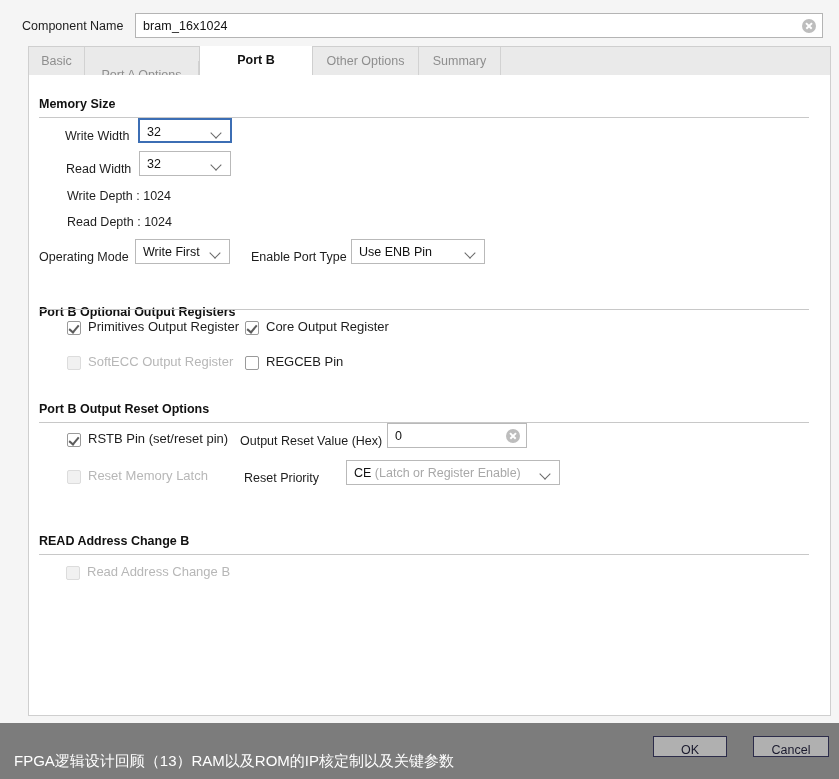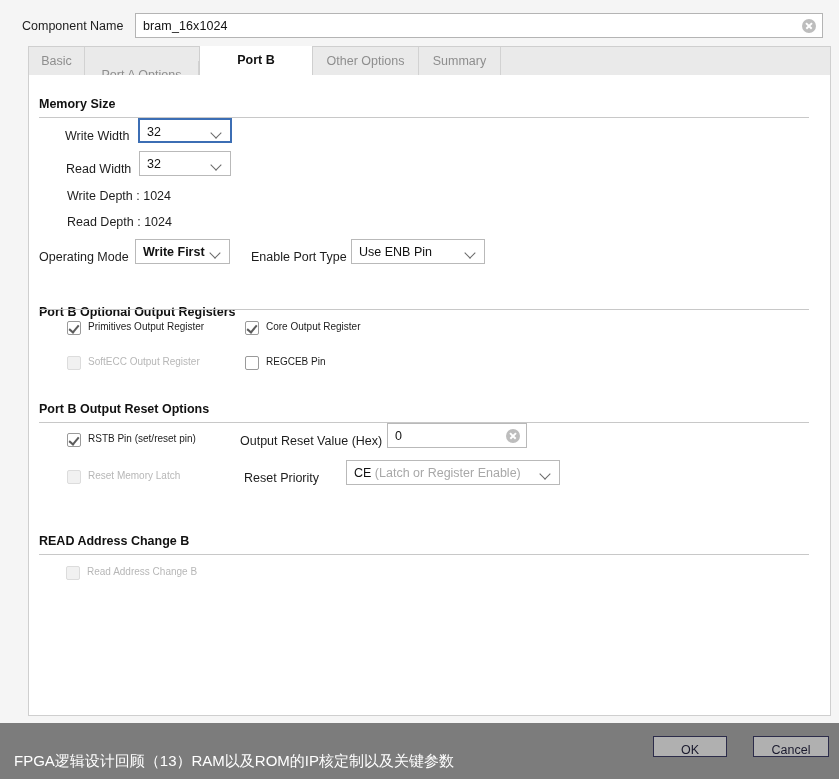--- a/index.html
+++ b/index.html
@@ -115,21 +115,21 @@
     border:1px solid #9a9a9a;border-radius:2px;background:#ffffff;
     box-sizing:border-box;cursor:pointer;
   }
   .cbox.checked:after{
     content:"";position:absolute;left:3.4px;top:0.8px;width:4px;height:8px;
     border-right:2px solid #5b5b5b;border-bottom:2px solid #5b5b5b;
     transform:rotate(40deg);
   }
   .cbox.dis{border:1px solid #dcdcdc;background:#f1f1f1;cursor:default;}
   .cb-label{
-    position:absolute;left:21px;top:-1px;font-size:10px;color:#1d1d1d;
+    position:absolute;left:21px;top:-1px;font-size:13px;color:#1d1d1d;
     line-height:14px;white-space:nowrap;text-align:right;
   }
   .cb-label.dis{color:#b7b7b7;}
 
   
   #botbar{
     position:absolute;left:0;top:723px;width:839px;height:56px;
     background:#7c7c7c;
   }
   #bot-text{
@@ -178,21 +178,21 @@
   <div class="lbl" style="left:37px;top:87px;">Read Width</div>
   <div class="combo" style="left:110px;top:76px;width:92px;">
     <div class="combo-val">32</div>
     <div class="chev"></div>
   </div>
 
   <div class="lbl" style="left:38px;top:114px;">Write Depth : 1024</div>
   <div class="lbl" style="left:38px;top:140px;">Read Depth : 1024</div>
 
   <div class="lbl" style="left:10px;top:175px;">Operating Mode</div>
-  <div class="combo" style="left:106px;top:164px;width:95px;font-weight:bold;">
+  <div class="combo" style="left:106px;top:164px;width:95px;">
     <div class="combo-val">Write First</div>
     <div class="chev"></div>
   </div>
 
   <div class="lbl" style="left:222px;top:175px;">Enable Port Type</div>
   <div class="combo" style="left:322px;top:164px;width:134px;">
     <div class="combo-val">Use ENB Pin</div>
     <div class="chev"></div>
   </div>
 

